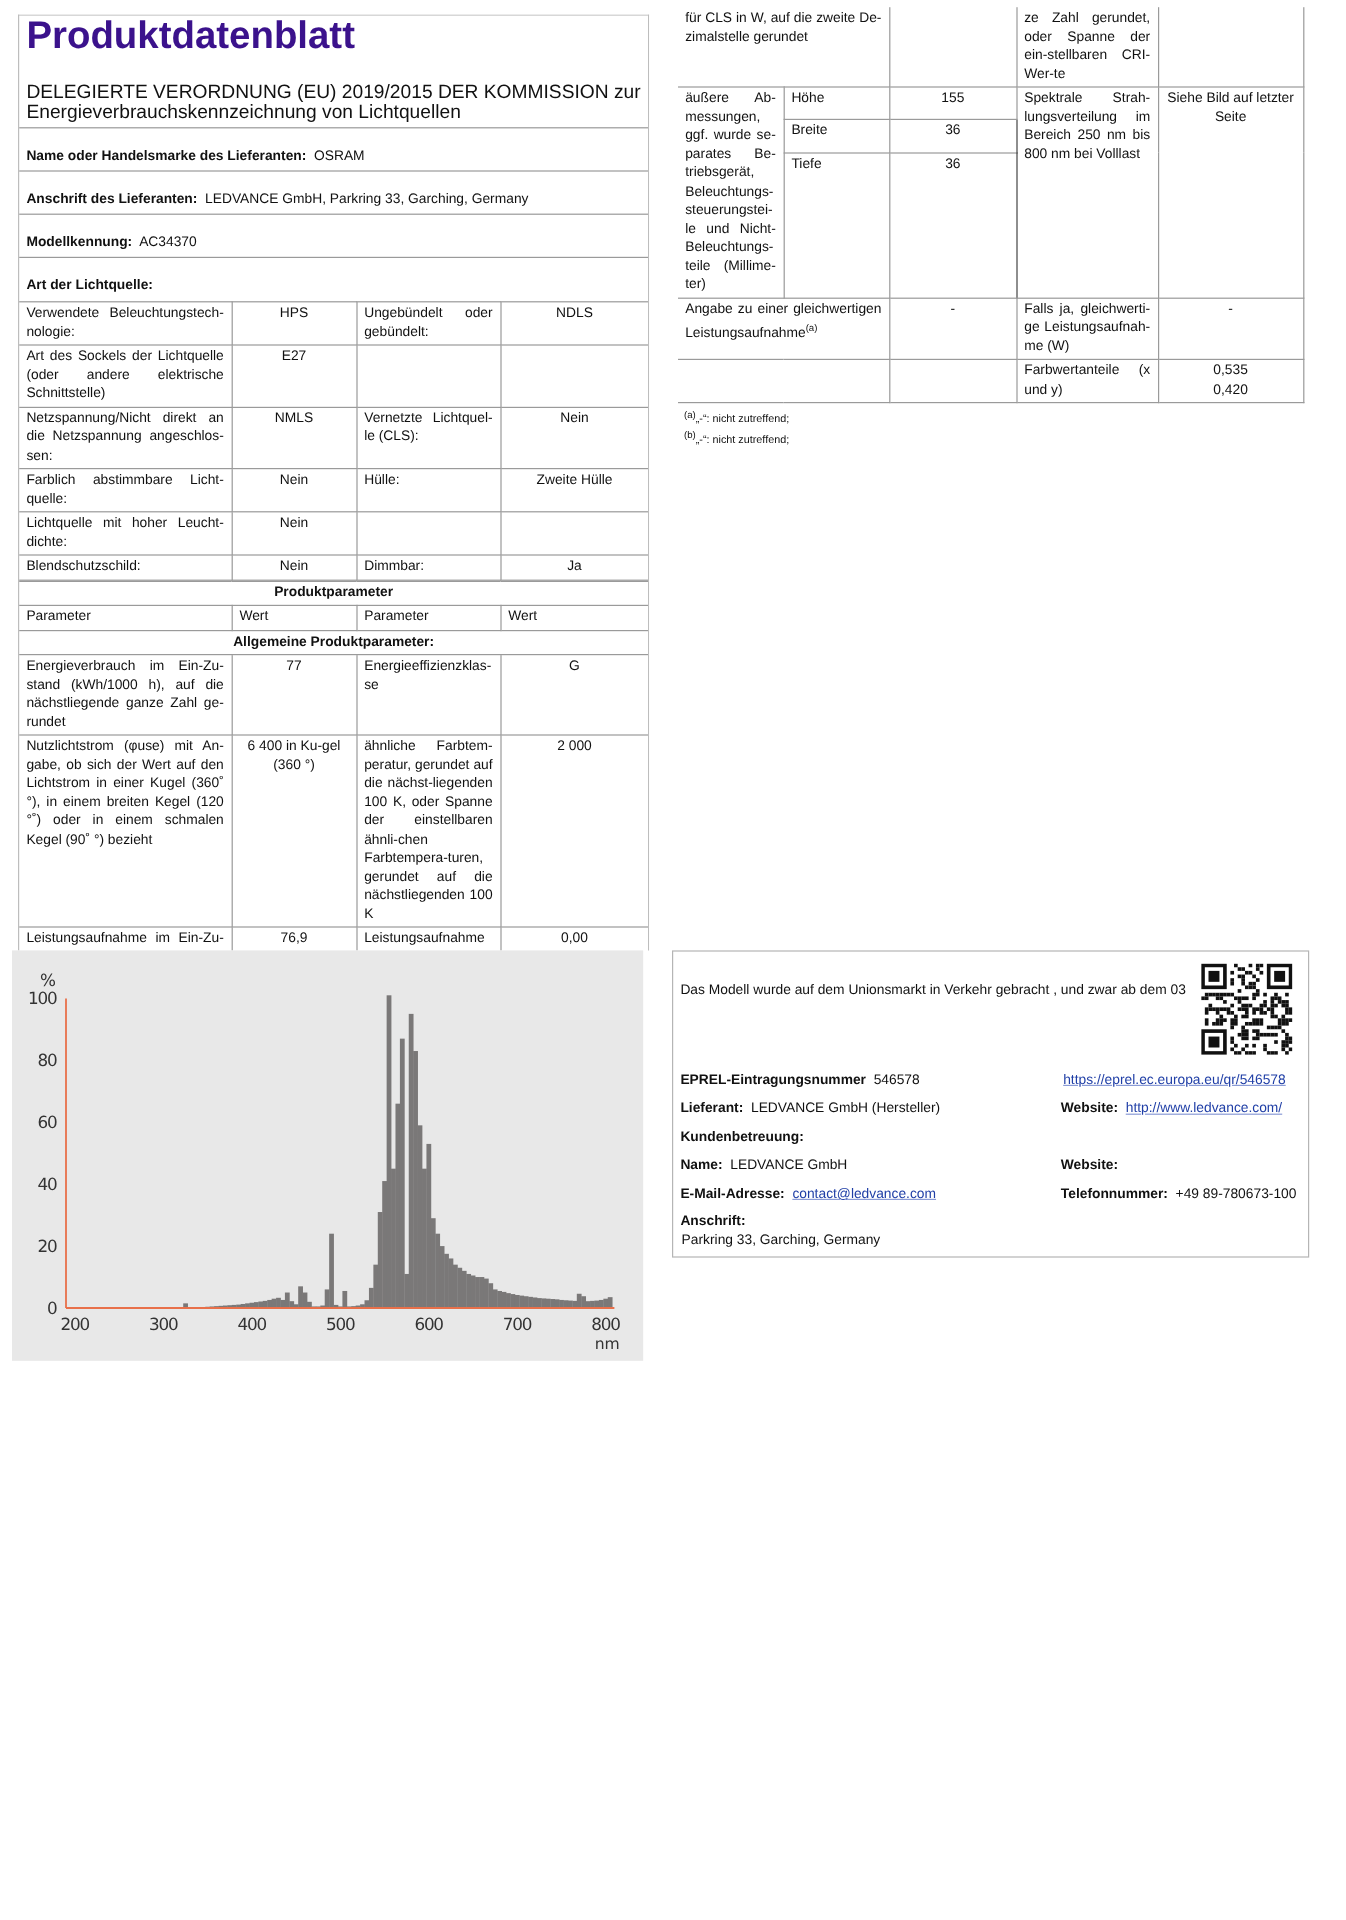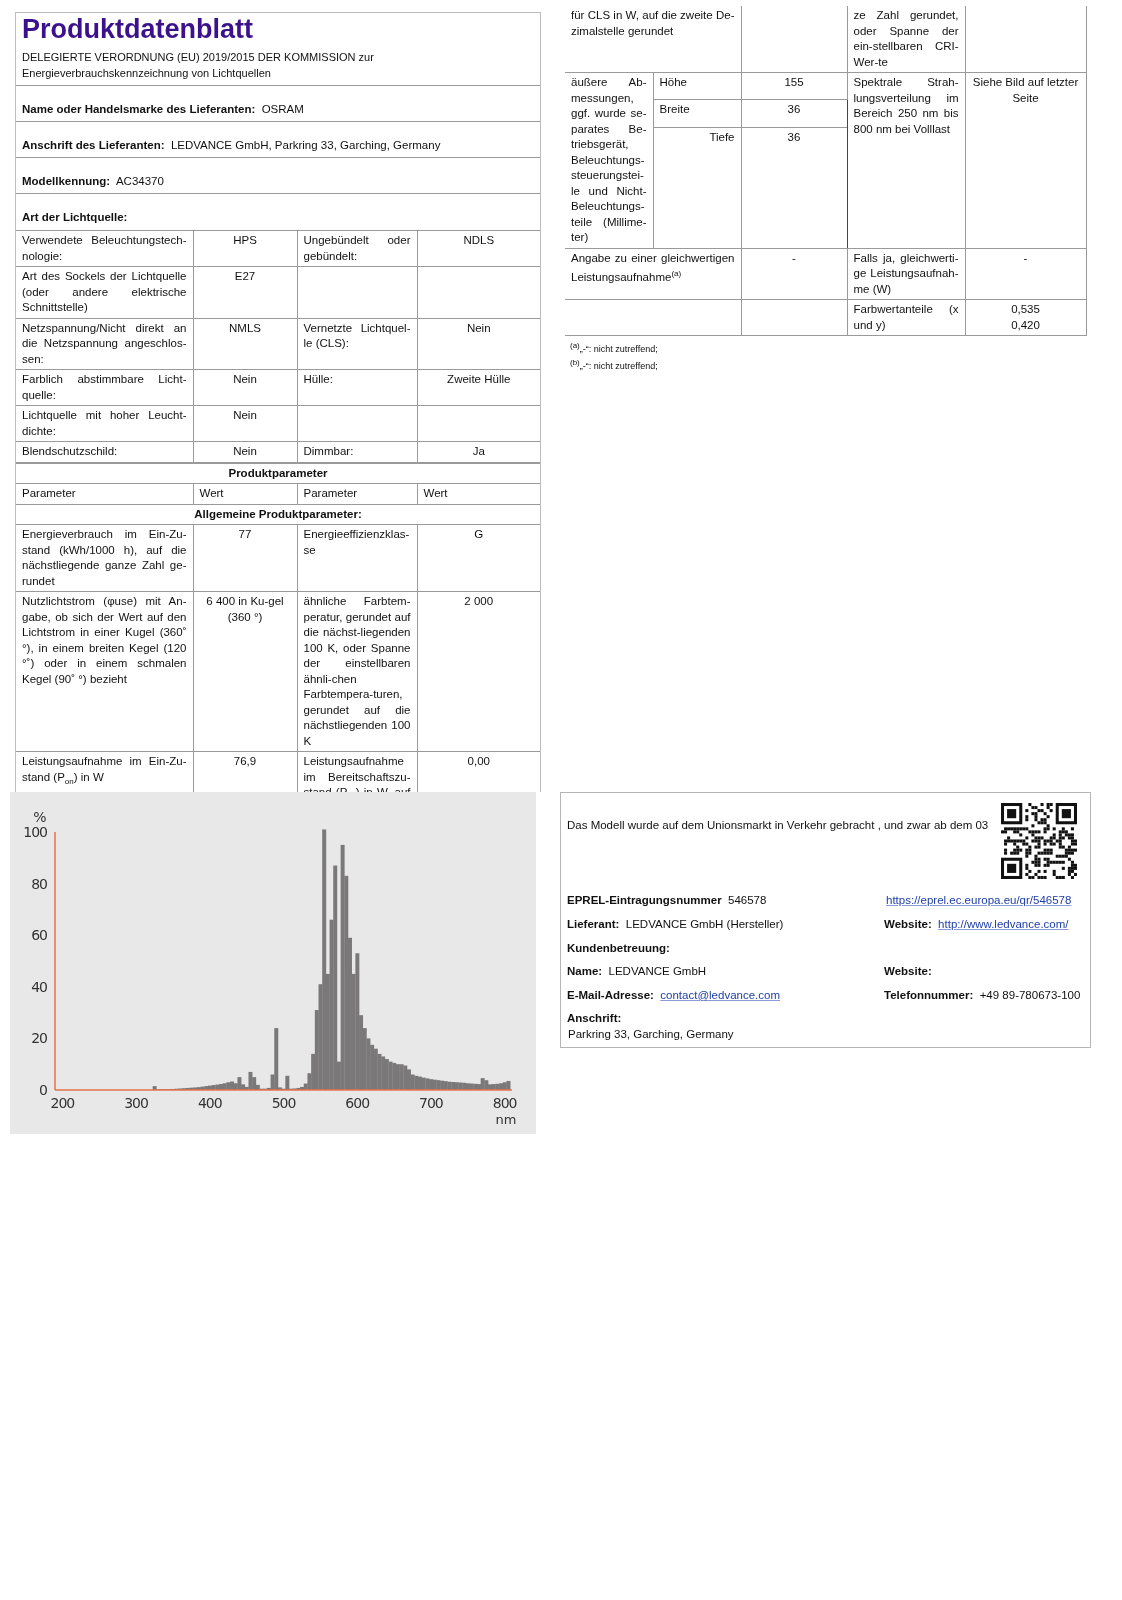--- a/index.html
+++ b/index.html
@@ -1,22 +1,22 @@
 <!DOCTYPE html>
 <html><head>
 <meta charset="utf-8">
 <style>
   html, body { margin:0; padding:0; background:#ffffff; }
   body { width:1122px; height:1600px; position:relative; overflow:hidden;
          font-family:"Liberation Sans", "DejaVu Sans", sans-serif; color:#111; font-size:11.5px; }
   .abs { position:absolute; }
   
   #left { left:15px; top:12px; width:525px; border:1px solid #bdbdbd; border-bottom:none; }
-  .title { font-size:27px; font-weight:bold; color:#3b128c; padding:2px 6px 4px 6px; line-height:28px; }
-  .sub { padding:2px 6px 4px 6px; line-height:16px; font-size:11px; }
+  .title { font-size:32px; font-weight:bold; color:#3b128c; padding:2px 6px 4px 6px; line-height:28px; }
+  .sub { padding:2px 6px 4px 6px; line-height:16px; font-size:16px;margin-top:21px; }
   .line { border-top:1px solid #9a9a9a; padding:15px 6px 4px 6px; line-height:16px; }
   .line b { font-weight:bold; }
   table.grid { border-collapse:collapse; width:100%; table-layout:fixed; }
   table.grid td { border:1px solid #9a9a9a; vertical-align:top; padding:2px 6px 2px 6px;
                   line-height:15.5px; font-size:11.5px; }
   table.grid td.j { text-align:justify; }
   table.grid td.c { text-align:center;margin-left:36px; }
   table.grid tr.hdr td { font-weight:bold; text-align:center; }
   table.grid td:first-child { border-left:none; }
   table.grid td:last-child { border-right:none; }
@@ -178,21 +178,21 @@
         <td>Höhe</td>
         <td class="c">155</td>
         <td rowspan="3" class="j" style="border-left:1px solid #444;">Spektrale Strah-lungsverteilung im Bereich 250 nm bis 800 nm bei Volllast</td>
         <td rowspan="3" class="c">Siehe Bild auf letzter Seite</td>
       </tr>
       <tr>
         <td>Breite</td>
         <td class="c">36</td>
       </tr>
       <tr>
-        <td style="height:116px;text-align:right;">Tiefe</td>
+        <td style="height:116px;">Tiefe</td>
         <td class="c">36</td>
       </tr>
       <tr>
         <td colspan="2" class="j"><span>Angabe zu einer gleichwertigen Leistungsaufnahme</span><sup>(a)</sup></td>
         <td class="c">-</td>
         <td class="j" style="border-left:1px solid #444;">Falls ja, gleichwerti-ge Leistungsaufnah-me (W)</td>
         <td class="c">-</td>
       </tr>
       <tr>
         <td colspan="2"></td>

